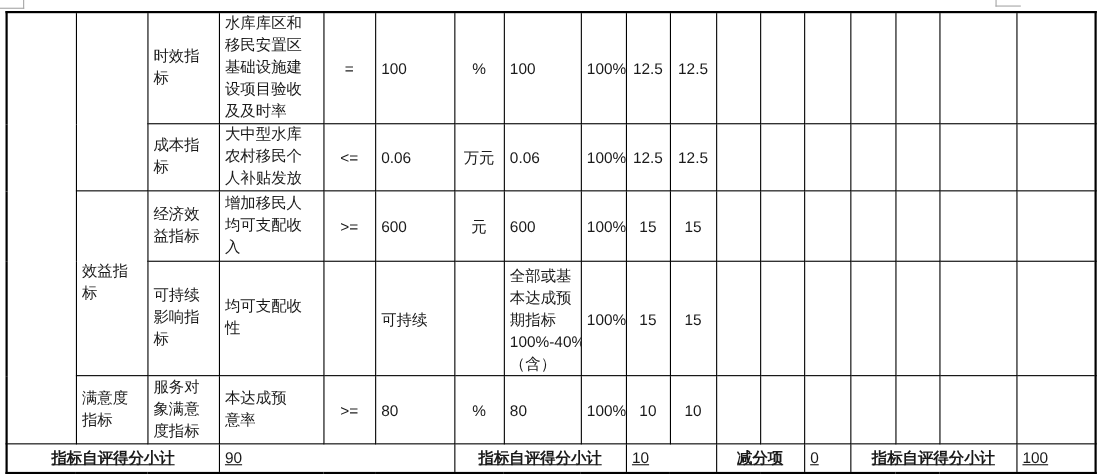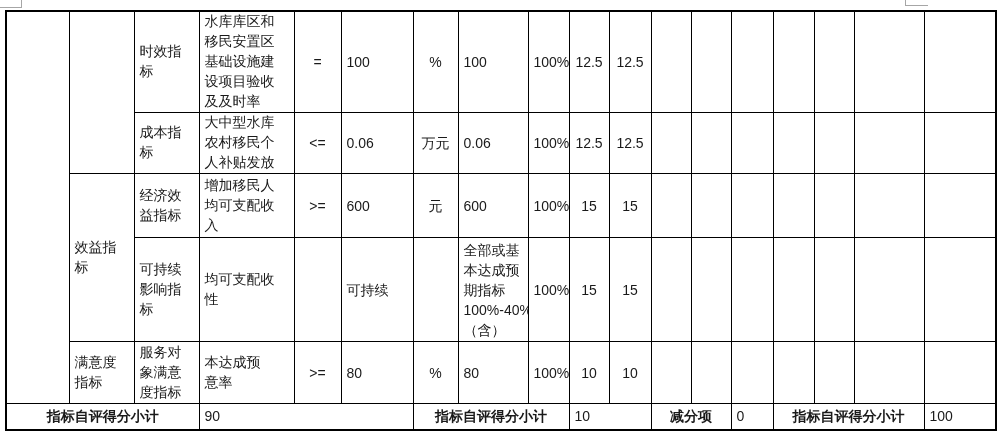--- a/index.html
+++ b/index.html
@@ -38,21 +38,21 @@
     font-size: 13px;
     line-height: 20px;
     padding: 0 3px;
     text-align: left;
   }
   tr.r1 { height: 101px; }
   tr.r2 { height: 61px; }
   tr.r3 { height: 64px; }
   tr.r4 { height: 104px; }
   tr.r5 { height: 62px; padding-left: 32px; }
-  tr.r6 { height: 26px; }
+  tr.r6 { height: 26px; text-decoration: underline; }
   .fl { font-weight: bold; text-align: center; }
   .fv { text-align: left; }
   
   .artifact-left {
     position: absolute; left: 0; top: 0;
     width: 21px; height: 7px;
     border-right: 1px solid #a6a6a6;
     border-bottom: 1px solid #a6a6a6;
   }
   .artifact-right {

